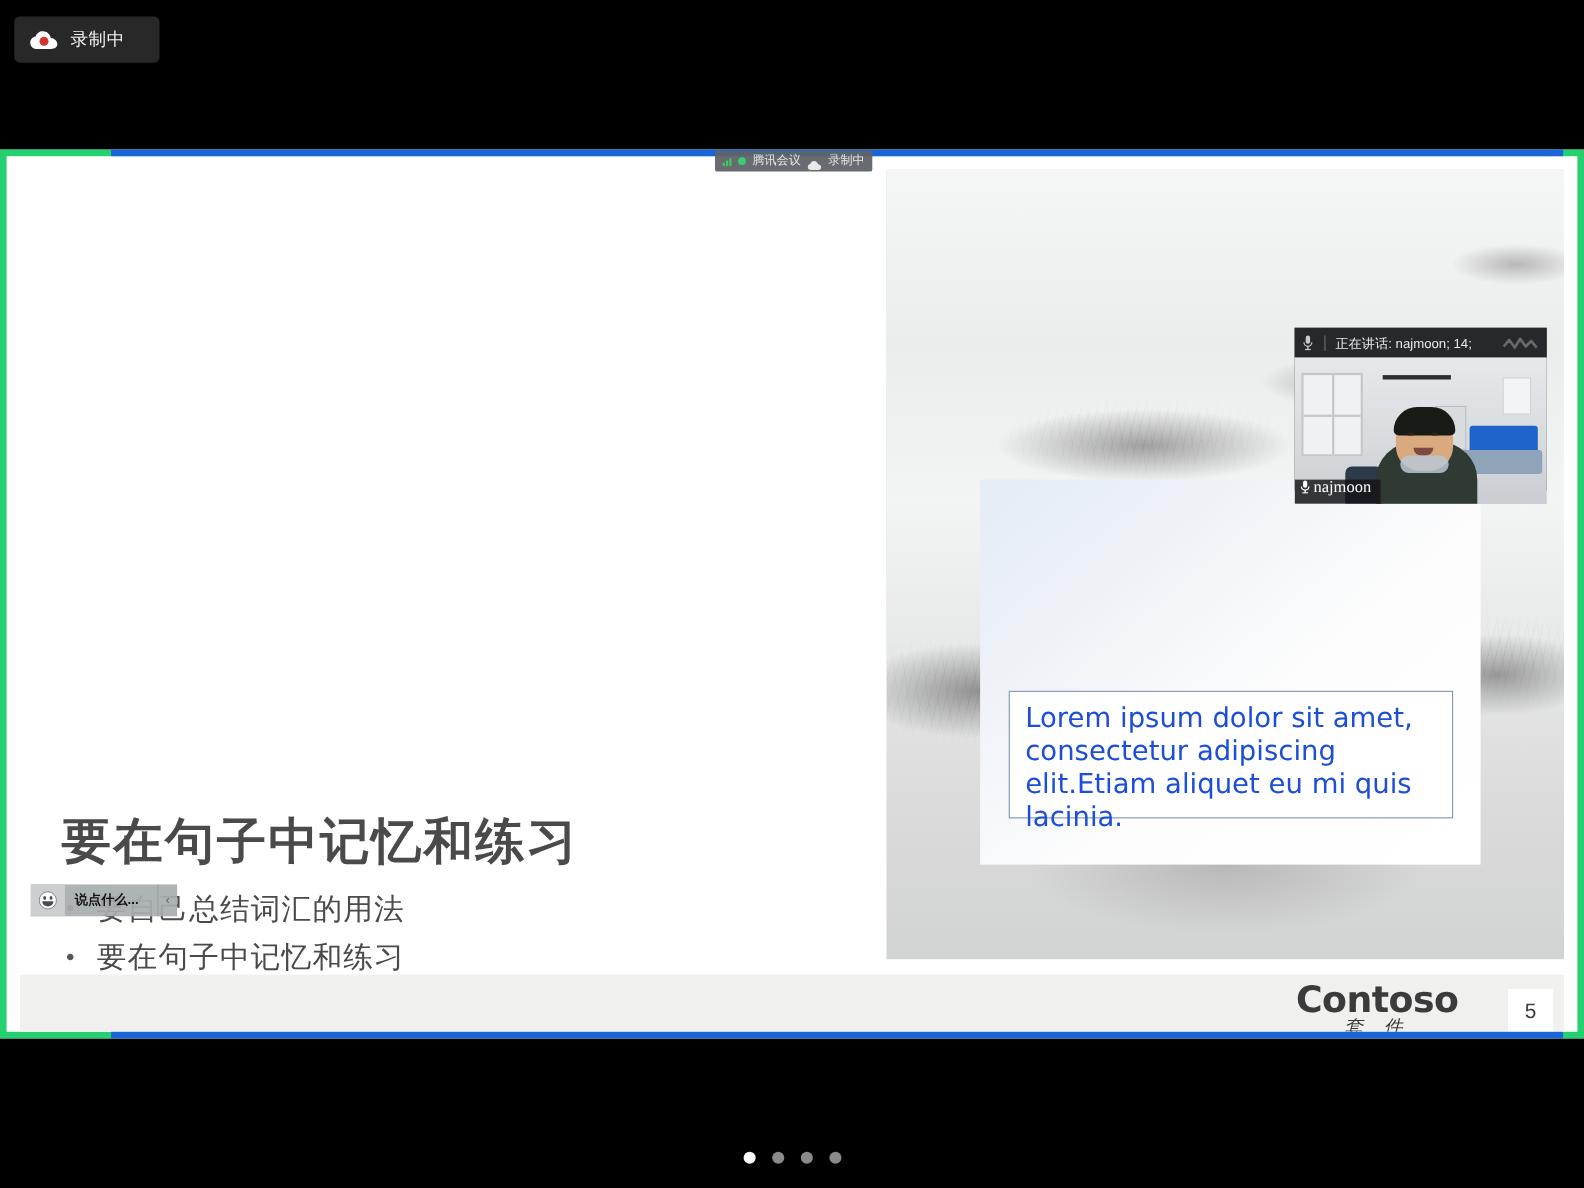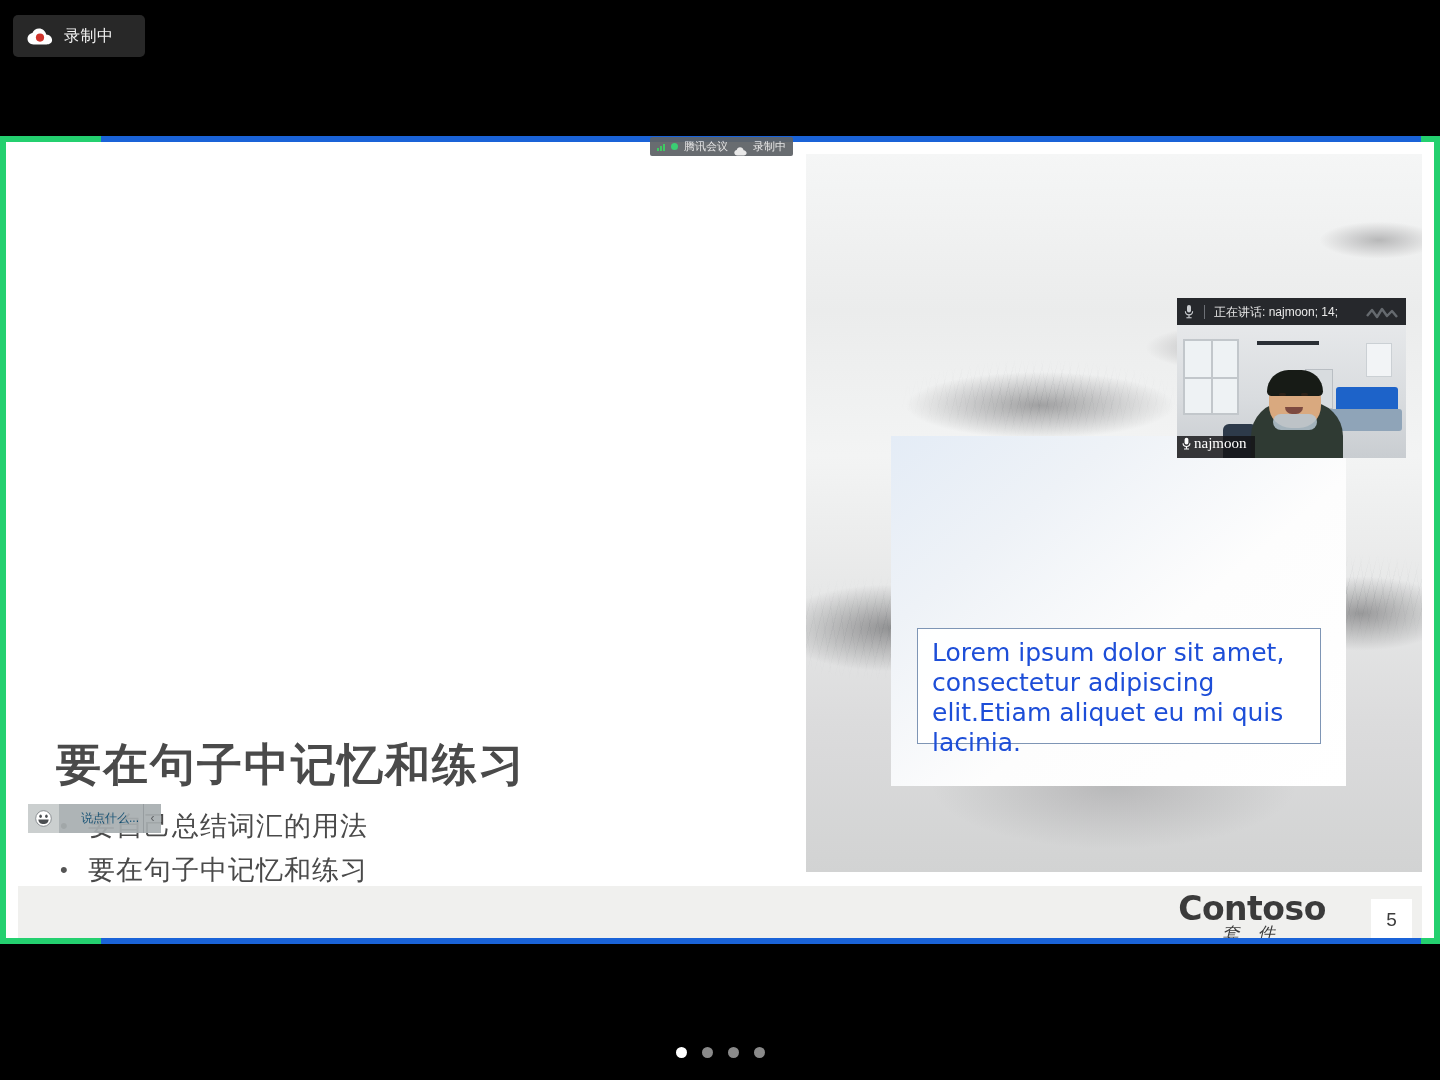--- a/index.html
+++ b/index.html
@@ -491,24 +491,25 @@
     height: 29px;
     display: flex;
     align-items: center;
     justify-content: center;
     background: #c7cbcc;
   }
   .chat-emoji svg { display: block; }
   .chat-placeholder {
     flex: 1;
     font-size: 12px;
-    color: #0c4a6e;
-    padding-left: 22px;
+    color: #000000;
+    padding-left: 9px;
     white-space: nowrap;
     overflow: hidden;
+    font-weight: bold;
   }
   .chat-collapse {
     width: 18px;
     font-size: 12px;
     color: #4f5457;
     text-align: center;
     border-left: 1px solid #8f9598;
     line-height: 29px;
     height: 29px;
   }

